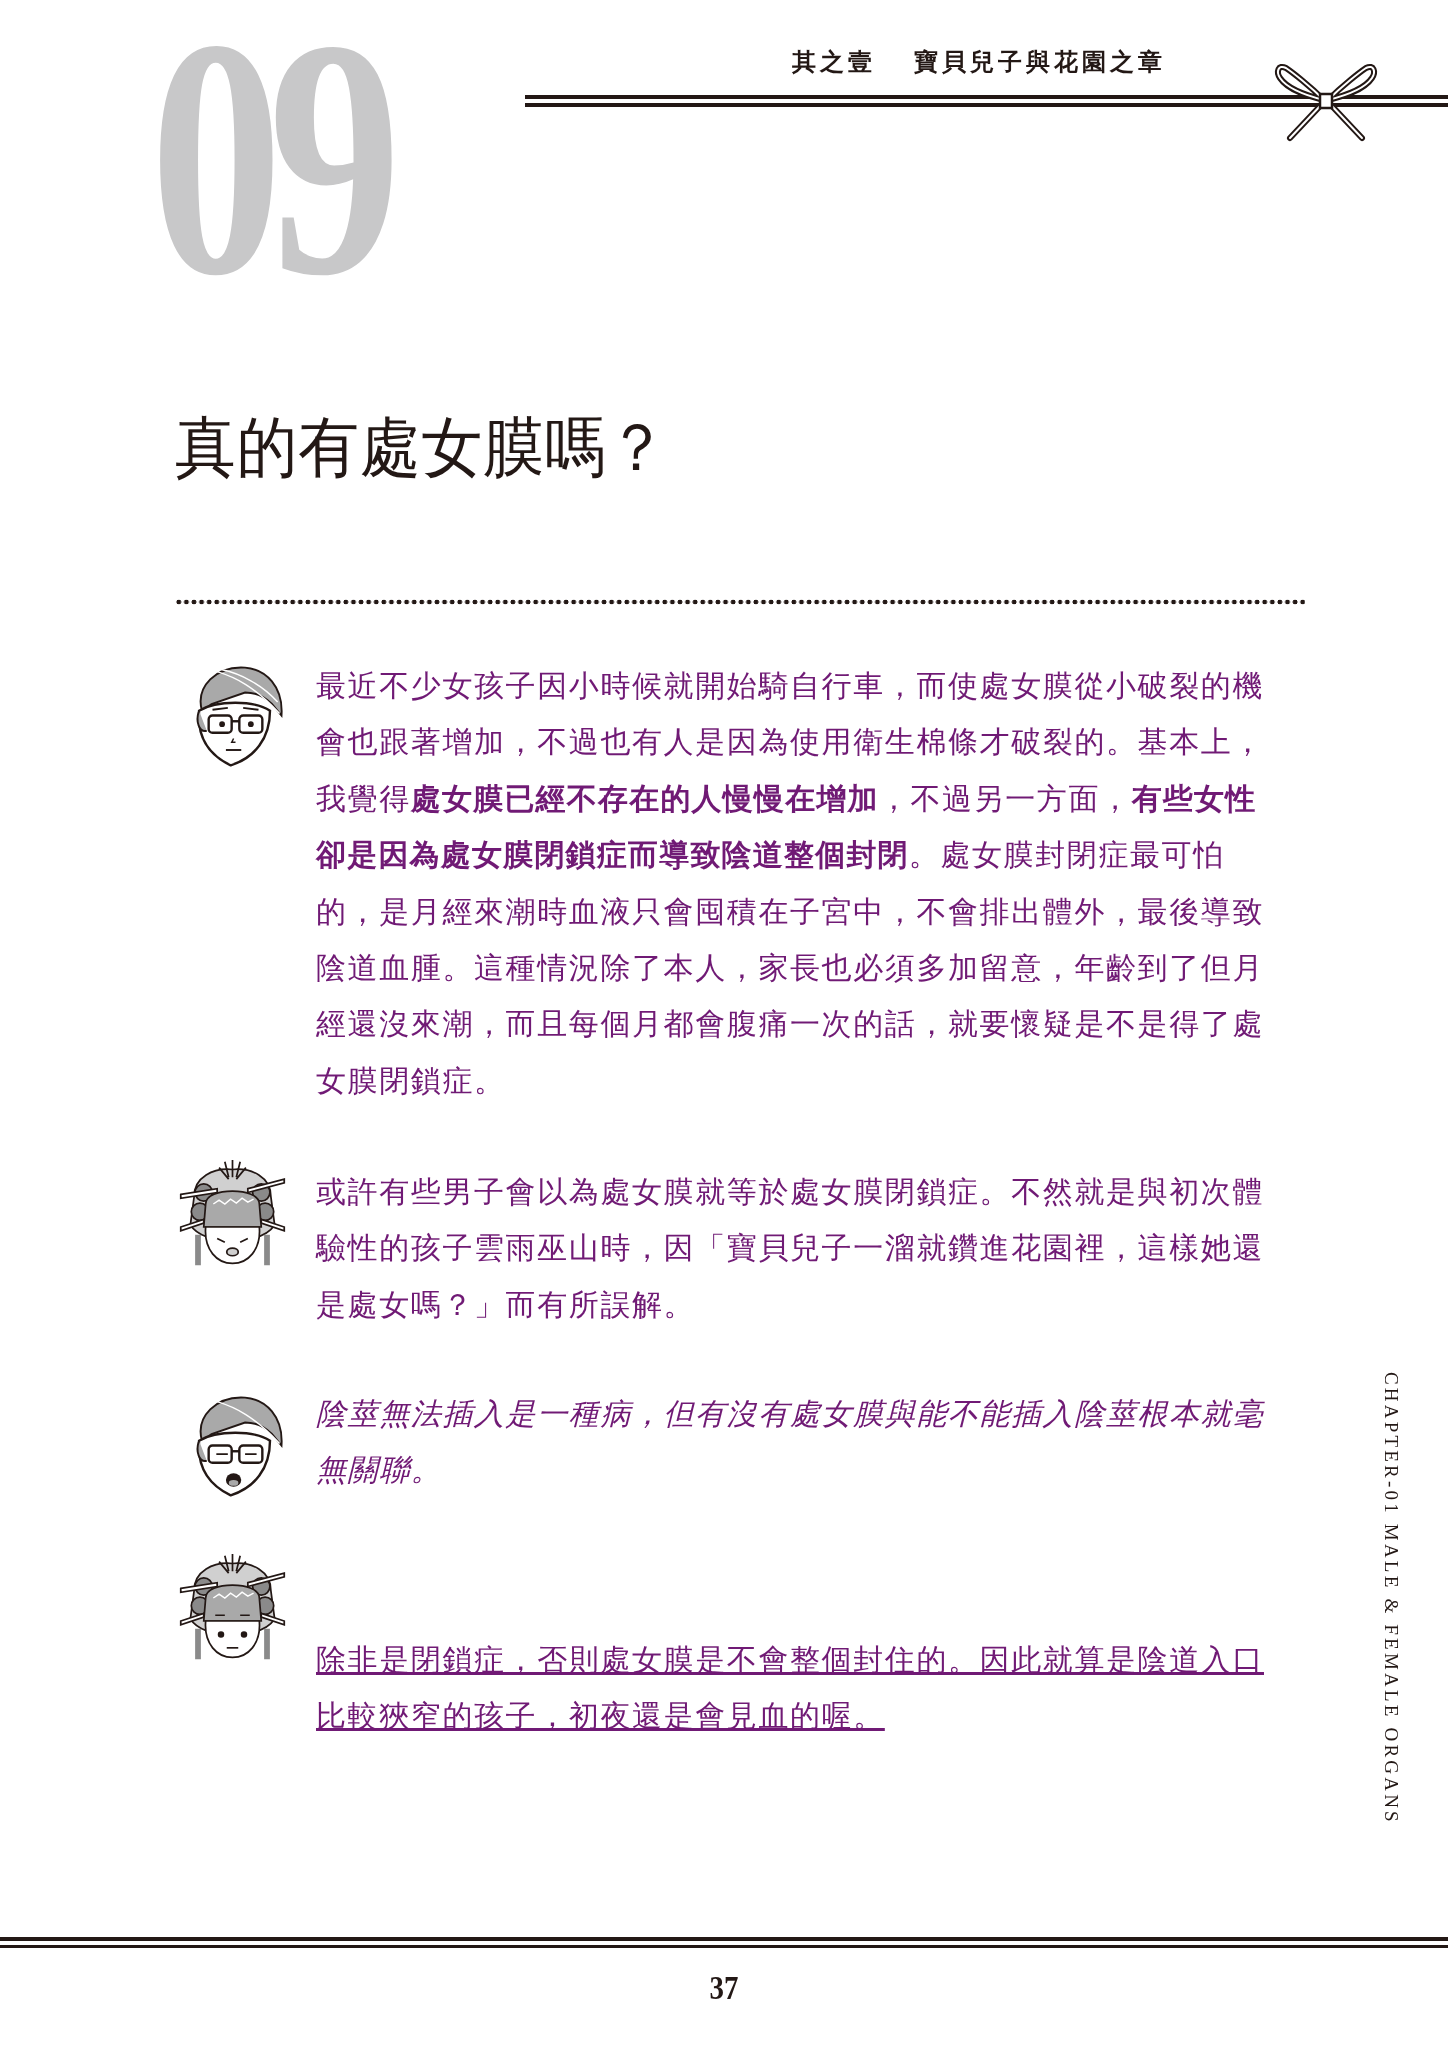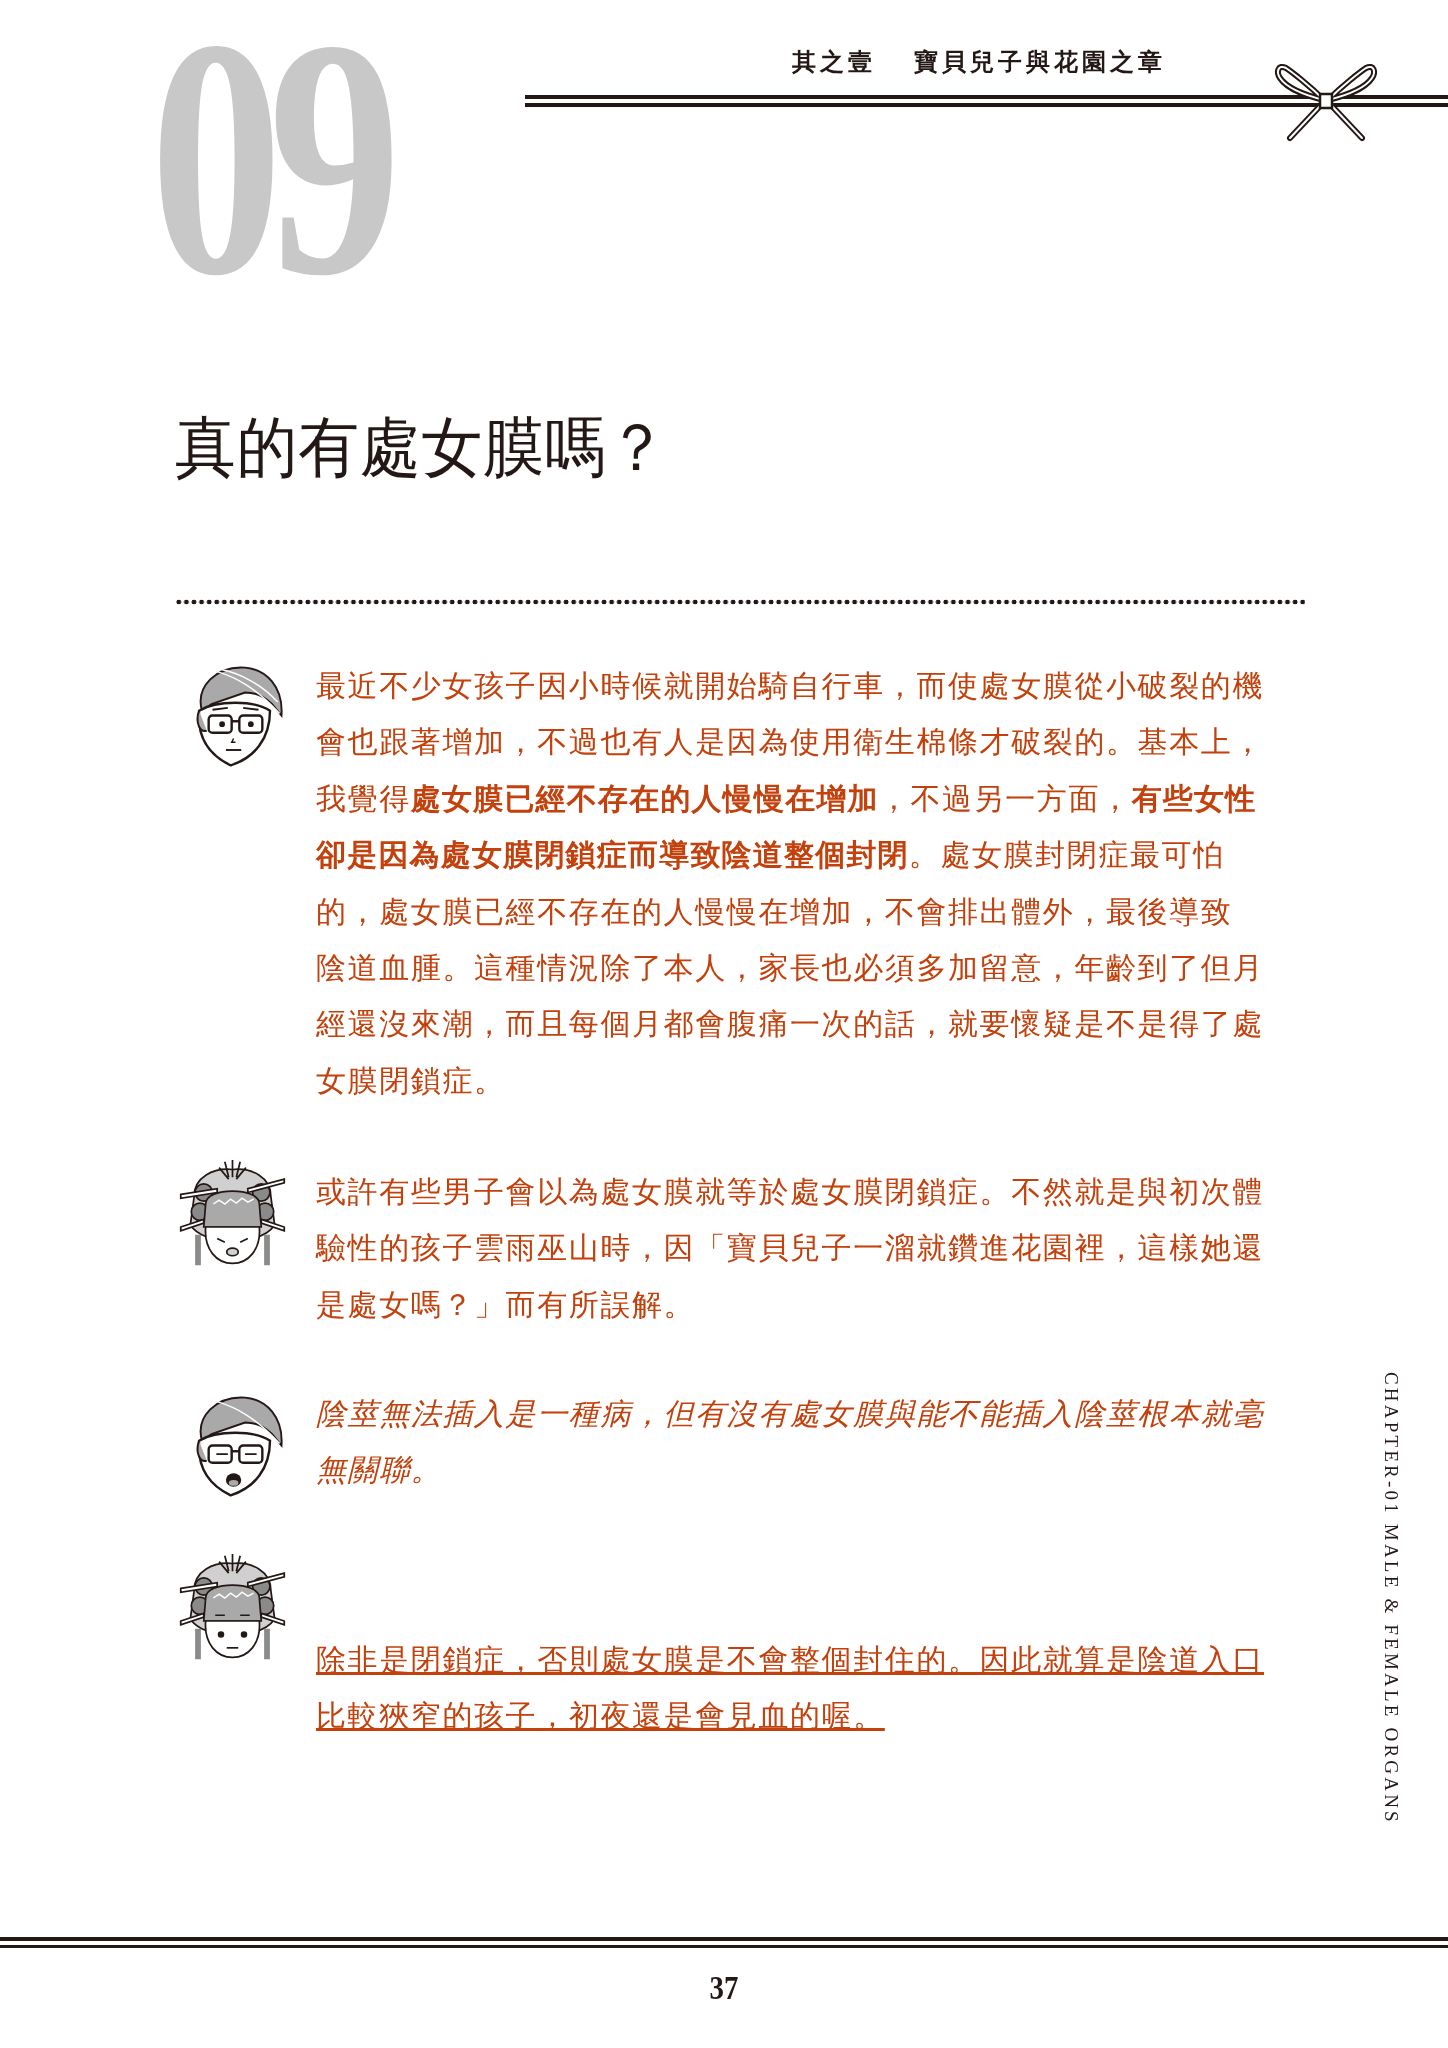--- a/index.html
+++ b/index.html
@@ -21,21 +21,21 @@
 
   .page-title { left:175px; top:408px; font-size:66px; line-height:80px; white-space:nowrap;
                 font-family:"DejaVu Serif","Liberation Serif",serif; color:#231815;
                 letter-spacing:1px; transform:scaleX(0.92); transform-origin:left top; }
 
   .dotted { left:175px; top:599px; width:1130px; height:6px;
             background-image:radial-gradient(circle, #231815 2.2px, transparent 2.6px);
             background-size:7.6px 6px; background-repeat:repeat-x; }
 
   .para { position:absolute; left:316px; width:990px; font-family:"DejaVu Serif","Liberation Serif",serif;
-          font-size:30px; letter-spacing:1.6px; color:#c2410c; }
+          font-size:30px; letter-spacing:1.6px; color:#701a75; }
   .para .line { display:block; height:56.4px; line-height:56.4px; white-space:nowrap; }
   .para b { font-family:Liberation Mono, monospace; font-weight:bold; letter-spacing:1.2px; }
 
   .avatar { position:absolute; width:115px; height:115px; }
 
   .side-text { left:1380px; top:1372px; writing-mode:vertical-rl; font-family:"Liberation Serif","DejaVu Serif",serif;
                font-size:19px; letter-spacing:3.2px; color:#231815; white-space:nowrap; }
 
   .page-number { left:0; width:1448px; top:1968px; text-align:center; font-family:"Liberation Serif","DejaVu Serif",serif;
                  font-weight:bold; font-size:34px; line-height:40px; color:#231815; transform:scaleX(0.85); }
@@ -146,21 +146,21 @@
     <path d="M54 100 L66 100" fill="none"></path>
     <path d="M24 80 L24 112 M96 80 L96 112" stroke-width="6" stroke="#8a8a8a"></path>
   </g>
 </svg>
 
 <div class="para" style="top:658px;">
     <span class="line"><span>最近不少女孩子因小時候就開始騎自行車，而使處女膜從小破裂的機</span></span>
     <span class="line"><span>會也跟著增加，不過也有人是因為使用衛生棉條才破裂的。基本上，</span></span>
     <span class="line"><span>我覺得</span><b>處女膜已經不存在的人慢慢在增加</b><span>，不過另一方面，</span><b>有些女性</b></span>
     <span class="line"><b>卻是因為處女膜閉鎖症而導致陰道整個封閉</b><span>。處女膜封閉症最可怕</span></span>
-    <span class="line"><span>的，處女膜已經不存在的人慢慢在增加，不會排出體外，最後導致</span></span>
+    <span class="line"><span>的，是月經來潮時血液只會囤積在子宮中，不會排出體外，最後導致</span></span>
     <span class="line"><span>陰道血腫。這種情況除了本人，家長也必須多加留意，年齡到了但月</span></span>
     <span class="line"><span>經還沒來潮，而且每個月都會腹痛一次的話，就要懷疑是不是得了處</span></span>
     <span class="line"><span>女膜閉鎖症。</span></span>
   </div>
 <div class="para" style="top:1164px;">
     <span class="line"><span>或許有些男子會以為處女膜就等於處女膜閉鎖症。不然就是與初次體</span></span>
     <span class="line"><span>驗性的孩子雲雨巫山時，因「寶貝兒子一溜就鑽進花園裡，這樣她還</span></span>
     <span class="line"><span>是處女嗎？」而有所誤解。</span></span>
   </div>
 <div class="para" style="top:1386px;font-style:italic;">

